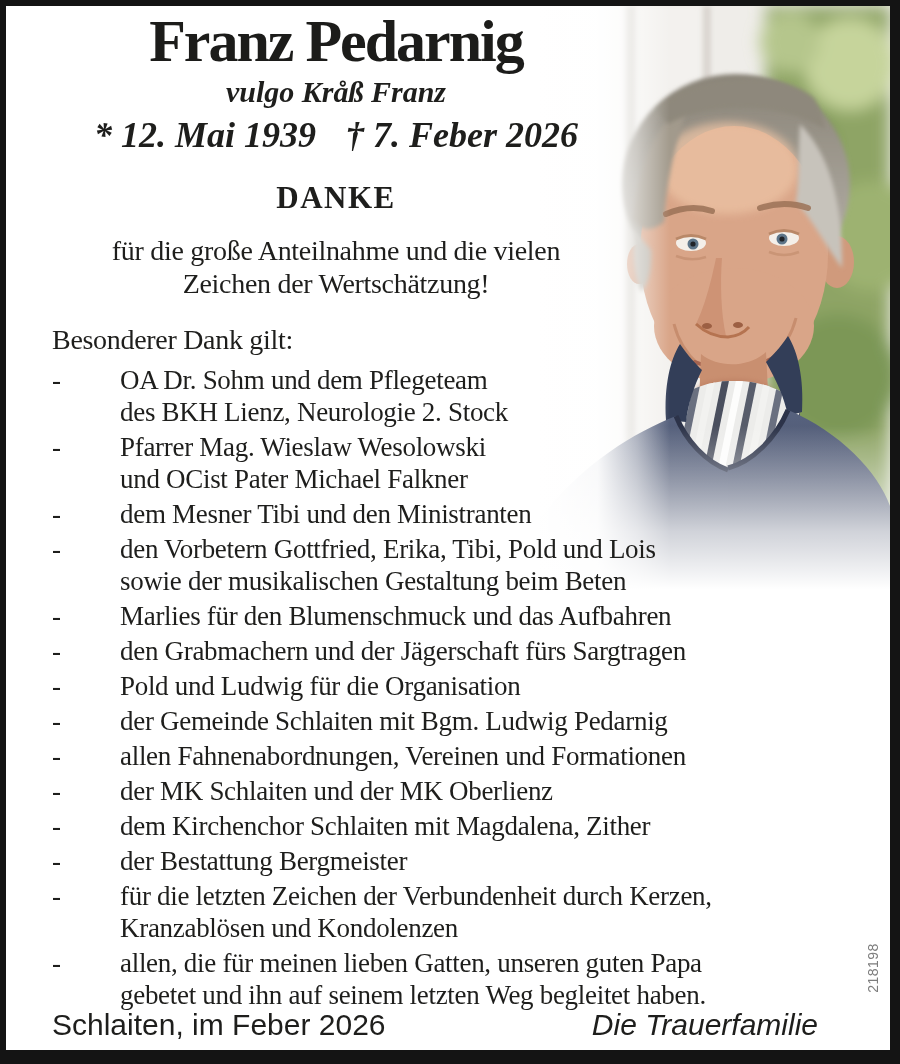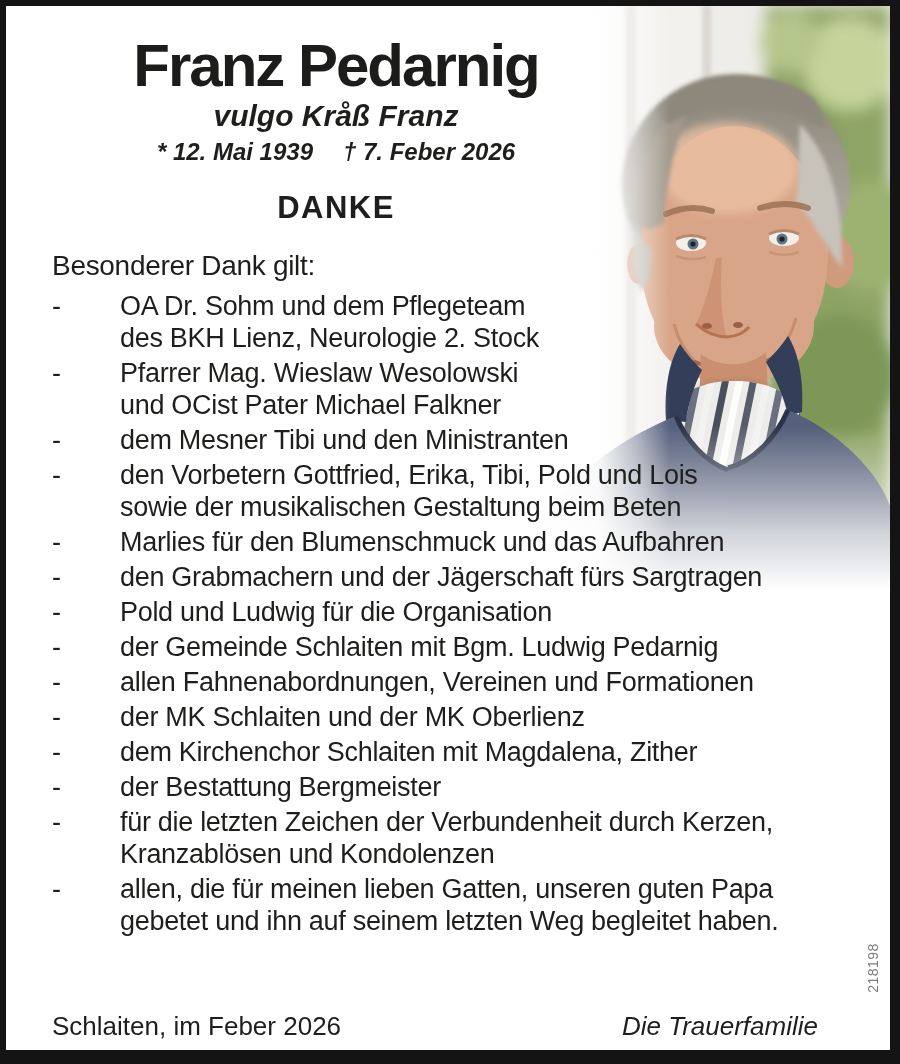--- a/index.html
+++ b/index.html
@@ -14,45 +14,45 @@
     overflow:hidden;
     font-family:"Liberation Sans","DejaVu Sans",sans-serif;
     color:#1e1e1c;
   }
   .photo{
     position:absolute;top:0;right:0;
     width:352px;height:612px;
     z-index:0;
   }
   .photo svg{display:block;width:352px;height:612px;}
-  .content{position:relative;z-index:1;padding-top:28px;}
+  .content{position:relative;z-index:1;padding-top:4px;font-family:Liberation Serif, serif;}
   .center-col{width:660px;text-align:center;}
   h1.name{
     margin:0;font-size:60px;font-weight:bold;letter-spacing:-2px;
     line-height:1.05;color:#1c1c1a;
   }
   .vulgo{margin-top:2px;font-size:30px;font-weight:bold;font-style:italic;}
   .dates{
-    margin-top:5px;font-size:24px;font-weight:bold;font-style:italic;
+    margin-top:5px;font-size:36px;font-weight:bold;font-style:italic;
     display:flex;justify-content:center;gap:30px;width:660px;
   }
   .danke{margin-top:24px;font-size:31px;font-weight:bold;letter-spacing:1.5px;}
   .intro{
     margin:18px 0 0 0;font-size:28px;line-height:33px;
     white-space:pre-line;letter-spacing:-0.3px;
   }
   .subhead{margin:24px 0 0 46px;font-size:28px;letter-spacing:-0.3px;}
   .list{margin:8px 0 0 46px;}
   .item{display:flex;margin-top:3px;font-size:27px;line-height:32px;letter-spacing:-0.3px;}
   .dash{flex:none;width:24px;}
   .txt{white-space:pre-line;margin-left:44px;}
   .footer{
     position:absolute;left:46px;right:72px;bottom:8px;
     display:flex;justify-content:space-between;align-items:baseline;
-    font-size:26px;z-index:2;gap:12px;
+    font-size:30px;z-index:2;gap:12px;
   }
   .fam{font-weight:normal;font-style:italic;}
   .refnum{
     position:absolute;top:962px;right:-8px;
     transform:translateY(-50%) rotate(-90deg);
     font-size:14px;color:#7d7d7d;letter-spacing:0.5px;z-index:2;
   }
 </style>
 </head>
 <body>
@@ -192,20 +192,22 @@
   </div>
 
   <div class="content">
     <h1 class="name center-col">Franz Pedarnig</h1>
     <div class="vulgo center-col">vulgo Kråß Franz</div>
     <div class="dates">
       <span>* 12. Mai 1939</span>
       <span>† 7. Feber 2026</span>
     </div>
     <div class="danke center-col">DANKE</div>
+    <p class="intro center-col">für die große Anteilnahme und die vielen
+Zeichen der Wertschätzung!</p>
     <div class="subhead">Besonderer Dank gilt:</div>
 
     <div class="list">
       <div class="item">
           <span class="dash">-</span>
           <span class="txt">OA Dr. Sohm und dem Pflegeteam
 des BKH Lienz, Neurologie 2. Stock</span>
         </div>
       <div class="item">
           <span class="dash">-</span>

